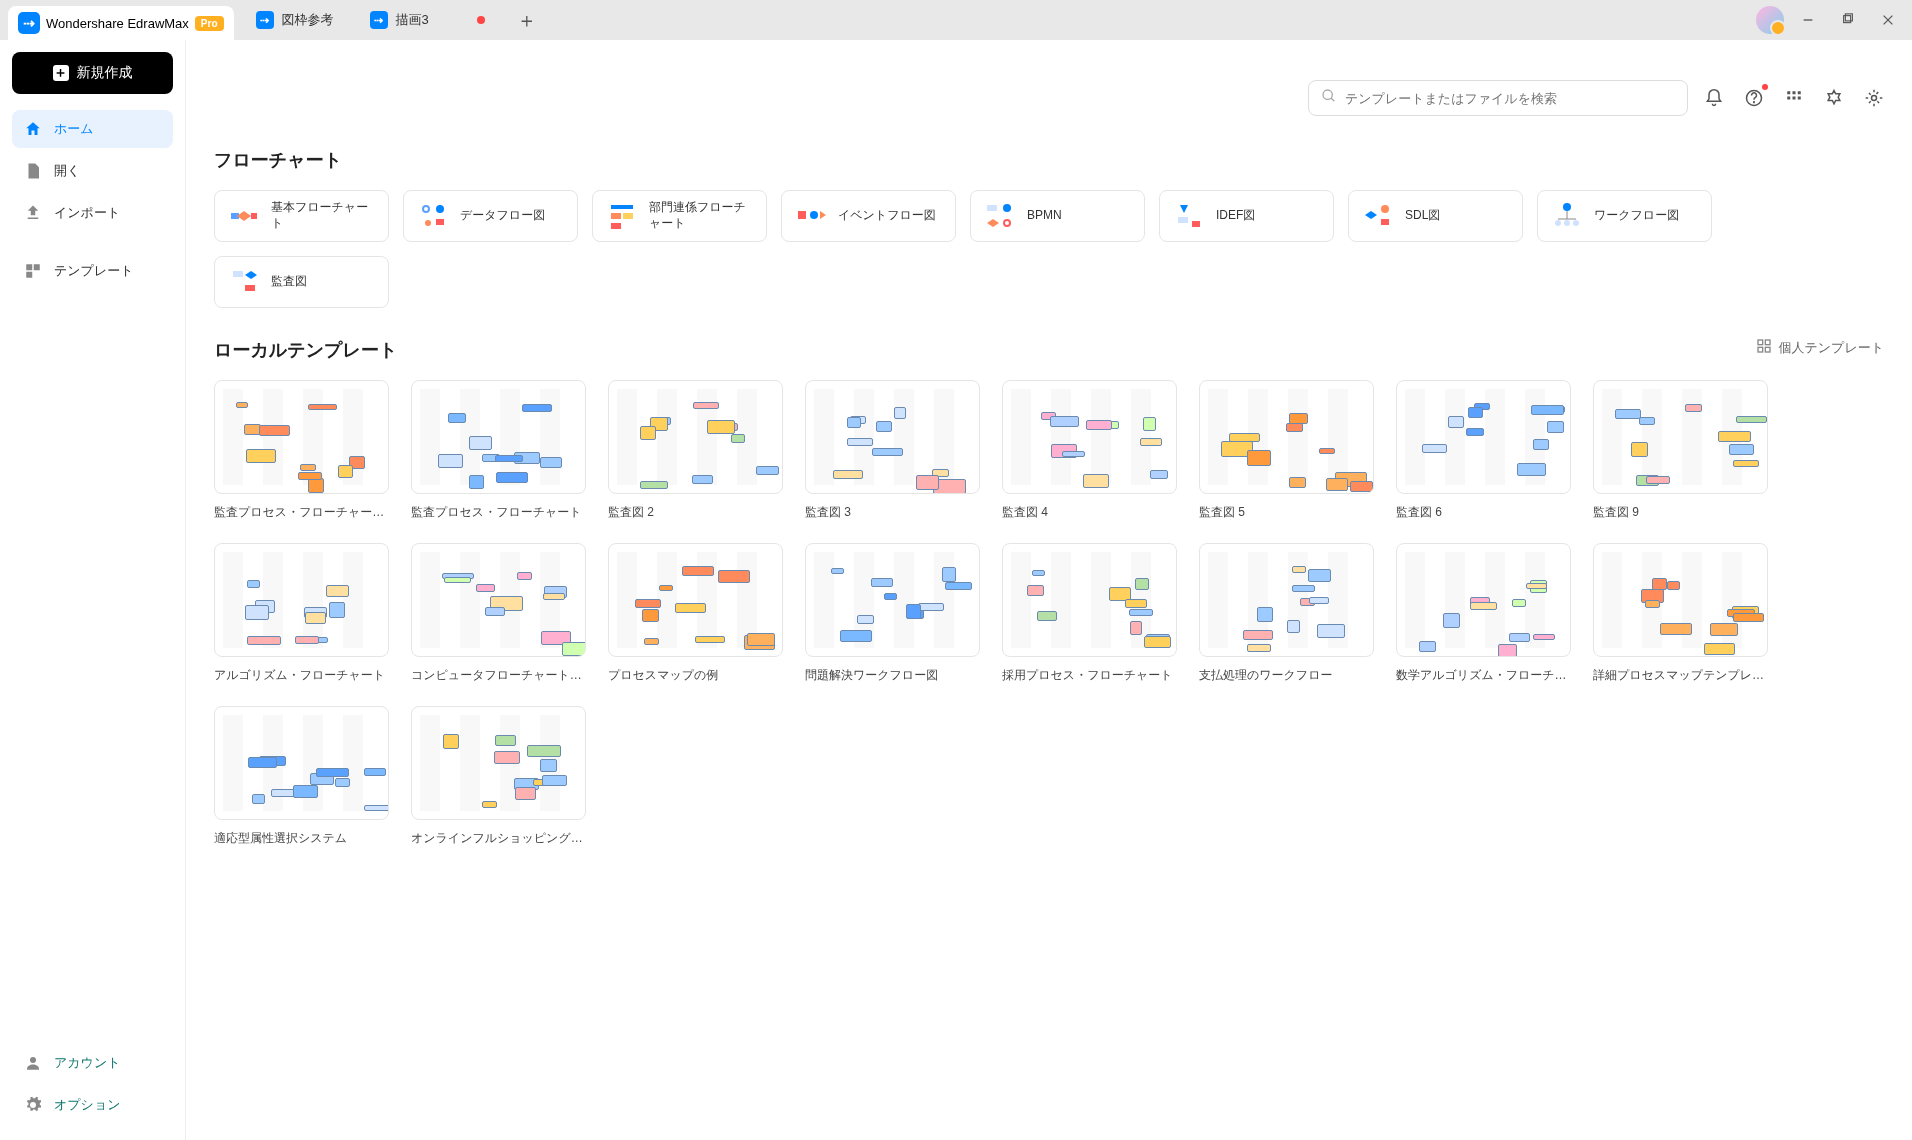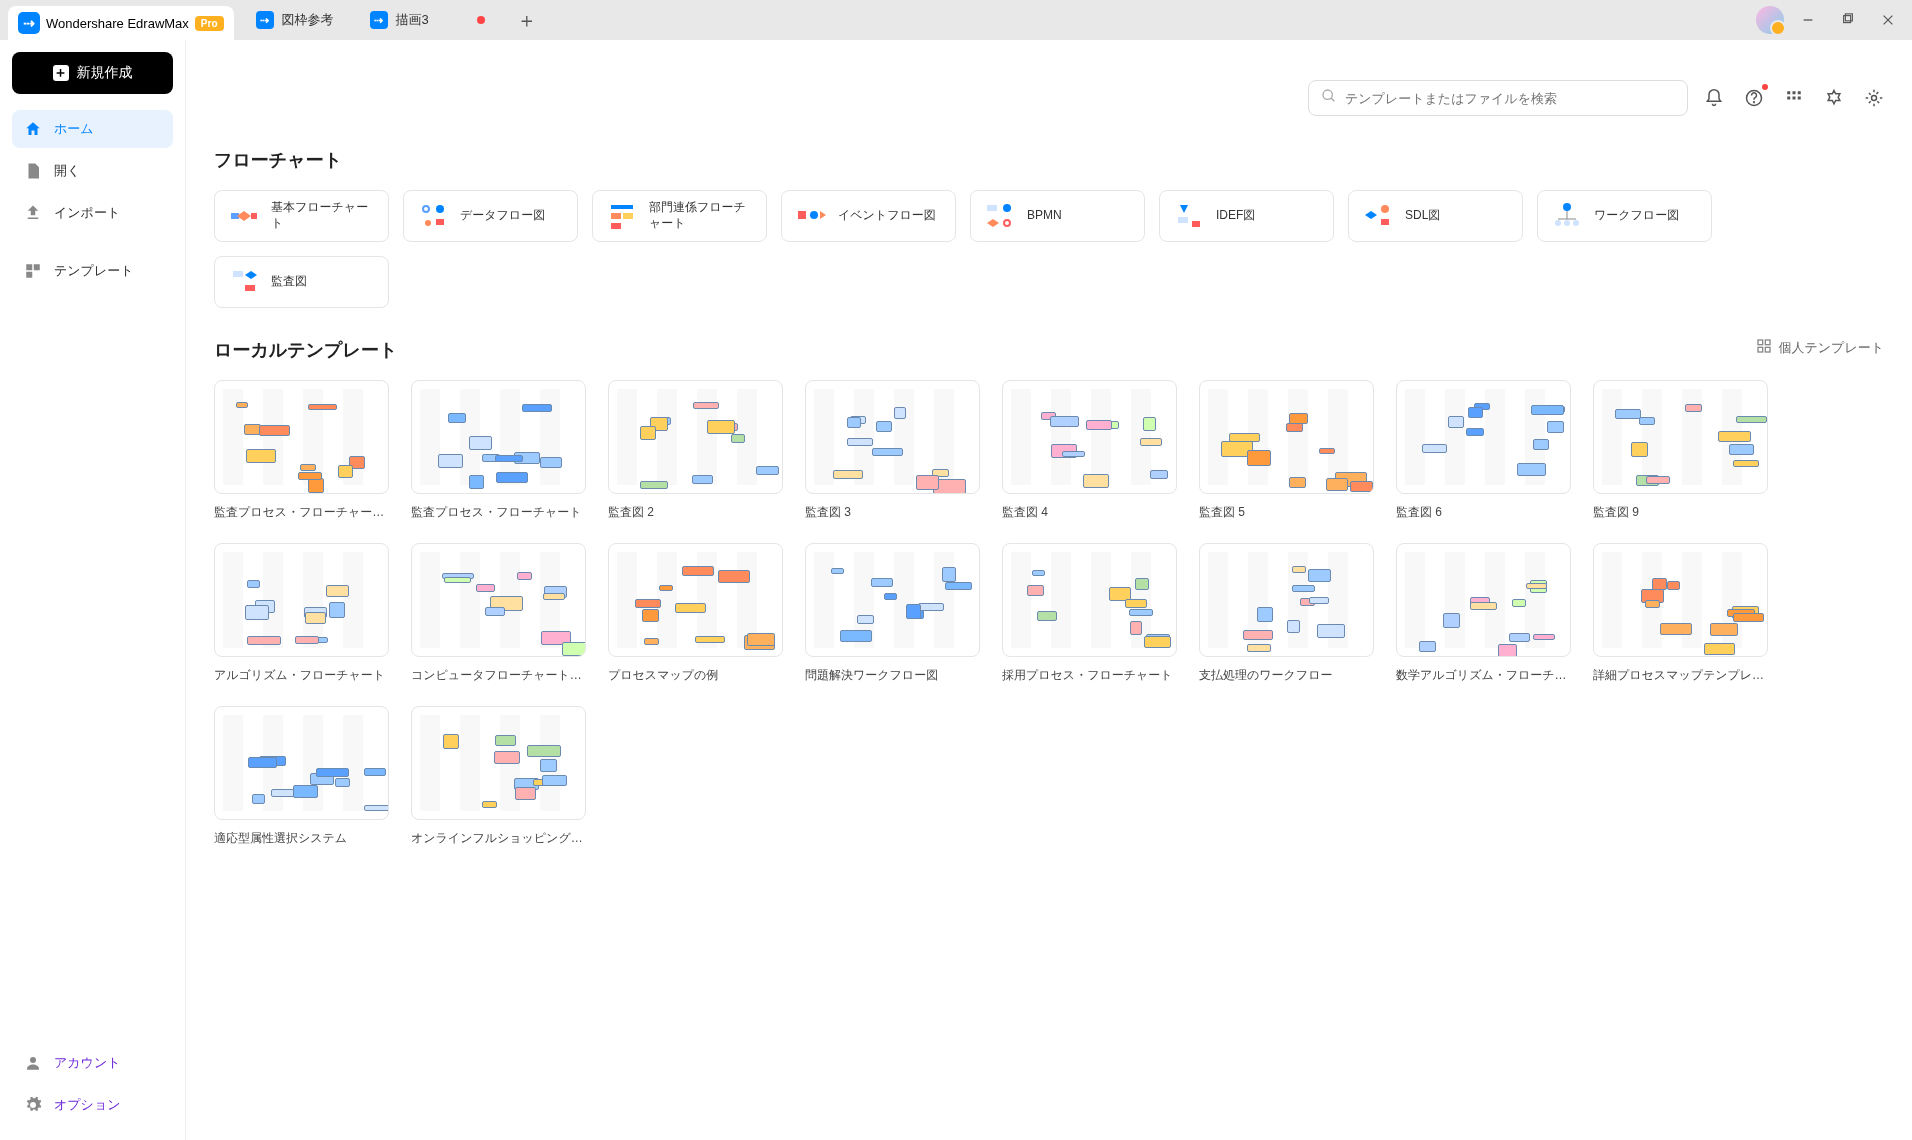--- a/index.html
+++ b/index.html
@@ -20,21 +20,21 @@
 
 .main { display: flex; height: calc(100% - 40px); background: #fff; }
 
 .sidebar { width: 186px; background: #fff; padding: 12px; display: flex; flex-direction: column; border-right: 1px solid #eee; }
 .new-btn { background: #000; color: #fff; border-radius: 8px; padding: 12px 16px; font-size: 14px; display: flex; align-items: center; justify-content: center; gap: 8px; cursor: pointer; margin-bottom: 16px; }
 .new-btn .plus-icon { width:16px; height:16px; background:#fff; border-radius:3px; display:flex; align-items:center; justify-content:center; color:#000; font-weight:bold; }
 .nav-item { padding: 10px 12px; border-radius: 8px; display: flex; align-items: center; gap: 12px; font-size: 13px; color: #333; cursor: pointer; margin-bottom: 4px; }
 .nav-item.active { background: #e8f2ff; color: #0084ff; }
 .nav-item .nav-icon { width: 18px; height: 18px; display: flex; align-items: center; justify-content: center; }
 .sidebar .spacer { flex: 1; }
-.bottom-nav .nav-item { color: #6d28d9; }
+.bottom-nav .nav-item { color: #0f766e; }
 
 .content { flex: 1; overflow-y: auto; background: #fff; margin-top: 28px; }
 .toolbar { height: 60px; display: flex; align-items: center; padding: 0 24px; gap: 12px; }
 .toolbar .spacer { flex: 1; }
 .search-box { width: 380px; height: 36px; border: 1px solid #ddd; border-radius: 8px; display: flex; align-items: center; padding: 0 12px; gap: 8px; color: #aaa; }
 .search-box input { border: none; outline: none; flex: 1; font-size: 13px; color: #333; background: transparent; }
 .toolbar .tool-icon { width: 28px; height: 28px; display: flex; align-items: center; justify-content: center; color: #555; cursor: pointer; position: relative; }
 .toolbar .tool-icon .badge-dot { position:absolute; top:0; right:0; width:6px; height:6px; background:#ff4444; border-radius:50%; }
 
 .page-body { padding: 0 28px 40px 28px; }

